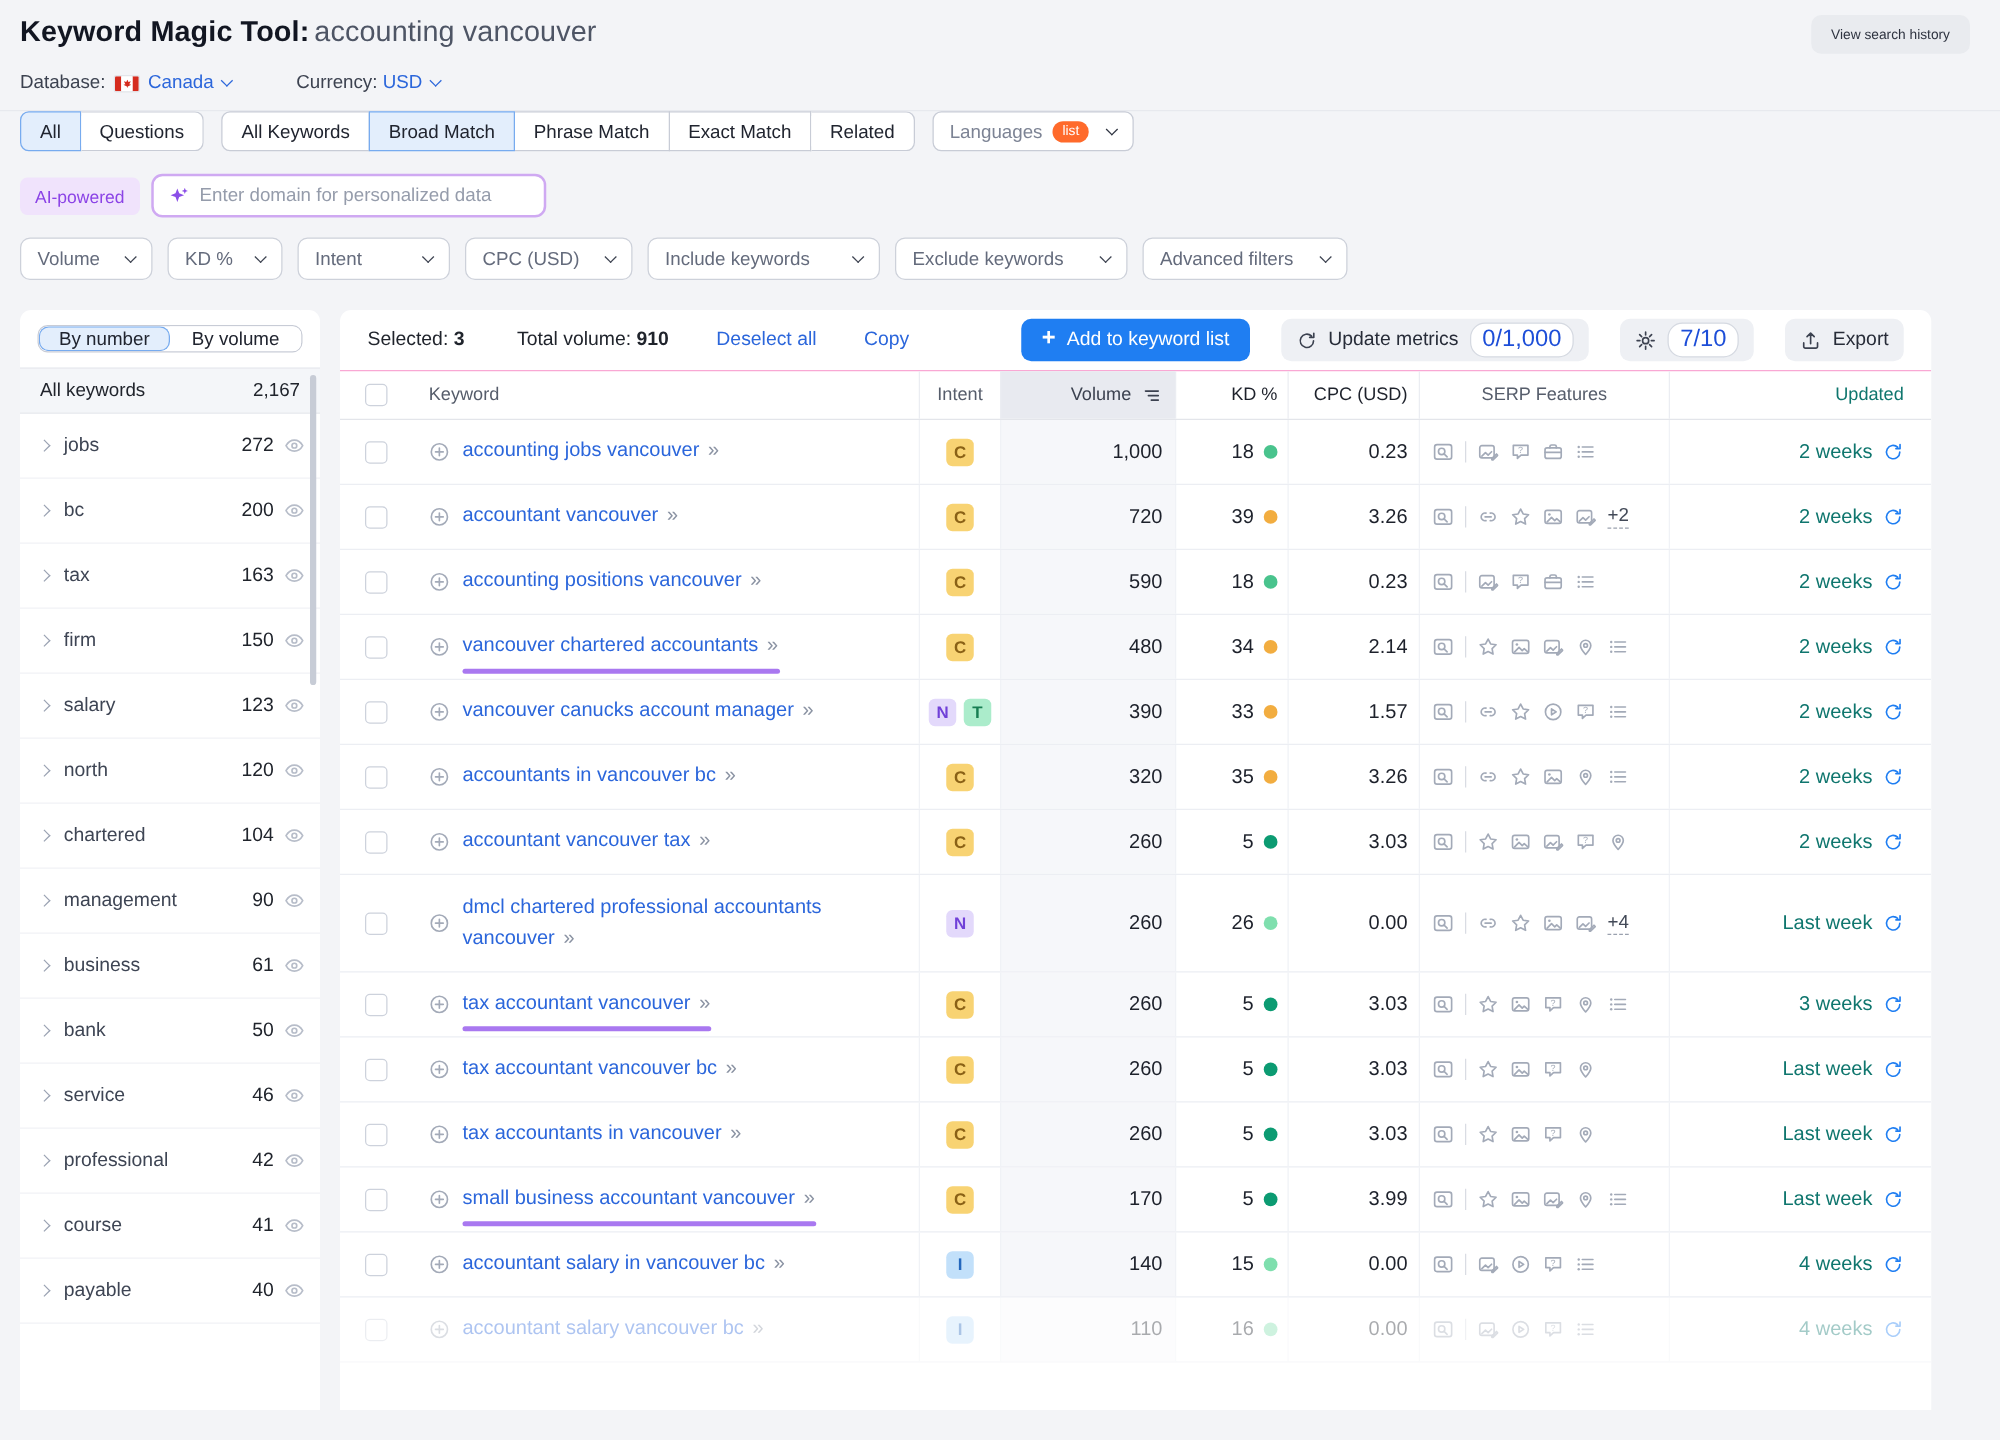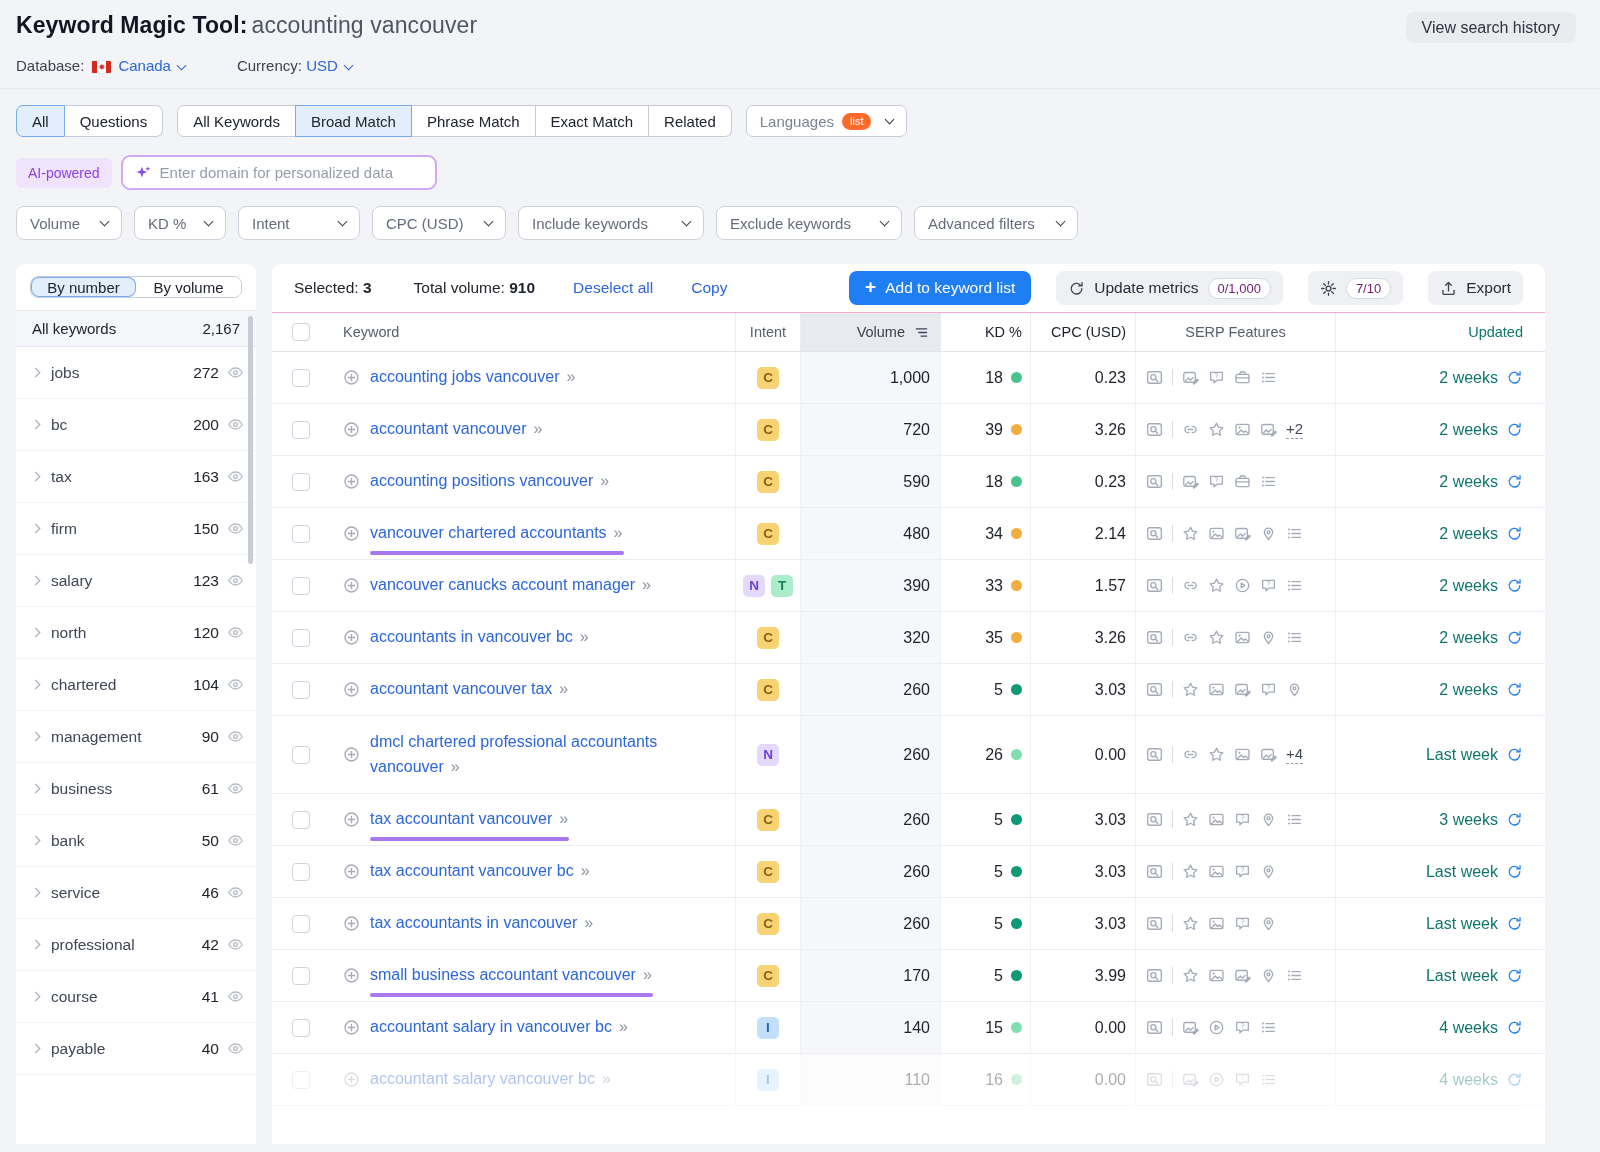--- a/index.html
+++ b/index.html
@@ -6,32 +6,32 @@
   *{box-sizing:border-box;margin:0;padding:0}
   html,body{width:1600px;height:1152px;overflow:hidden}
   body{background:#f3f4f7;font-family:"Liberation Sans","DejaVu Sans",sans-serif;color:#1d212b}
   .chev{display:inline-block;width:7px;height:7px;border-right:1.7px solid currentColor;border-bottom:1.7px solid currentColor;transform:rotate(45deg);margin-left:7px;margin-top:-4px;vertical-align:middle}
   .chev.r{transform:rotate(-45deg);margin:0}
   
   .topbar{padding:12px 24px 0 16px}
   .title-row{display:flex;align-items:flex-start}
   h1{font-size:23px;font-weight:bold;color:#121622;letter-spacing:.1px}
   h1 .t2{color:#4e5565;font-weight:normal;margin-left:4px}
-  .ghost-btn{margin-left:auto;background:#e9ebef;border:none;border-radius:8px;height:31px;padding:0 16px;font-size:16px;color:#2e3340;font-family:inherit;cursor:pointer}
+  .ghost-btn{margin-left:auto;background:#e9ebef;border:none;border-radius:8px;height:31px;padding:0 16px;font-size:11px;color:#2e3340;font-family:inherit;cursor:pointer}
   .meta-row{display:flex;align-items:flex-end;margin-top:14px;padding-bottom:14px;font-size:15px;border-bottom:1px solid #e7e9ee;margin-right:-24px;margin-left:-16px;padding-left:16px}
   .meta-label{color:#3c4250}
   .meta-label.c2{margin-left:52px}
   .flag{display:inline-flex;width:21px;height:14px;margin:0 6px 0 7px;border-radius:2px;overflow:hidden;border:1px solid #e3e5ea}
   .flag i{display:block;height:100%}
   .flag .red{width:26%;background:#d52b1e}
   .flag .wht{width:48%;background:#fff;position:relative}
   .flag .leaf{position:absolute;left:50%;top:50%;width:7px;height:7px;background:#d52b1e;transform:translate(-50%,-50%);clip-path:polygon(50% 0,62% 30%,90% 22%,72% 55%,95% 62%,55% 80%,50% 100%,45% 80%,5% 62%,28% 55%,10% 22%,38% 30%)}
   .meta-link{color:#2b66db;text-decoration:none;cursor:pointer;font-size:15px}
   
-  .tabs-row{display:flex;align-items:center;margin-top:16px;gap:14px}
+  .tabs-row{display:flex;align-items:center;margin-top:0;gap:14px}
   .tab-group{display:flex;border-radius:7px}
   .tab{height:32px;padding:0 15px;display:flex;align-items:center;background:#fff;border:1px solid #c8ccd6;border-left-width:0;font-size:15px;color:#20242f;cursor:pointer}
   .tab:first-child{border-left-width:1px;border-radius:7px 0 0 7px}
   .tab:last-child{border-radius:0 7px 7px 0}
   .tab.sel{background:#e3eefc;border:1px solid #77abef;margin-left:-1px}
   .tab.sel:first-child{margin-left:0}
   .lang-btn{height:32px;display:flex;align-items:center;background:#fff;border:1px solid #c8ccd6;border-radius:7px;padding:0 13px;font-size:15px;color:#7c8394;cursor:pointer;gap:8px}
   .beta{background:#ff6a2b;color:#fff;font-size:11px;border-radius:9px;padding:2px 8px 3px}
   .lang-btn .chev{color:#2e3340}
   
@@ -69,21 +69,21 @@
   
   .tablecard{flex:1;display:flex;flex-direction:column;overflow:hidden}
   .toolbar{height:48px;display:flex;align-items:center;padding:0 22px;font-size:15.5px;gap:12px}
   .toolbar .stat{color:#20242c}
   .toolbar .stat b{font-weight:bold}
   .toolbar .sep{width:18px}
   .tlink{color:#2b66db;cursor:pointer;margin-left:26px}
   .add-btn{margin-left:auto;height:34px;background:#1f7ef2;color:#fff;border:none;border-radius:8px;font-size:15.5px;font-family:inherit;padding:0 16px;display:flex;align-items:center;gap:9px;cursor:pointer}
   .add-btn .plus{font-size:19px;font-weight:bold;margin-top:-2px}
   .gray-btn{height:34px;background:#eef0f4;border:none;border-radius:8px;font-size:15.5px;color:#272c38;font-family:inherit;display:flex;align-items:center;gap:9px;padding:0 12px;cursor:pointer;margin-left:13px}
-  .pill{background:#fff;border:1px solid #d5d9e1;border-radius:12px;font-size:13px;padding:2px 9px;color:#701a75}
+  .pill{background:#fff;border:1px solid #d5d9e1;border-radius:12px;font-size:19px;padding:2px 9px;color:#1d4ed8}
   
   .thead,.trow{display:grid;grid-template-columns:58px 405px 65px 140px 90px 105px 200px 210px;align-items:stretch}
   .thead{border-top:1px solid #f9a8d4;border-bottom:1px solid #e3e5ea;height:40px;font-size:14.5px;color:#565d6b}
   .cell{display:flex;align-items:center}
   .bl{border-left:1px solid #f0f2f6}
   .thead .bl{border-left:1px solid #ebedf2}
   .c-check{justify-content:center}
   .checkbox{width:18px;height:18px;border:1px solid #cdd2dc;border-radius:4px;background:#fff;cursor:pointer}
   .c-vol{justify-content:flex-end;padding-right:10px}
   .thead .c-vol{background:#e8eaf0;color:#3c4250;gap:8px}

